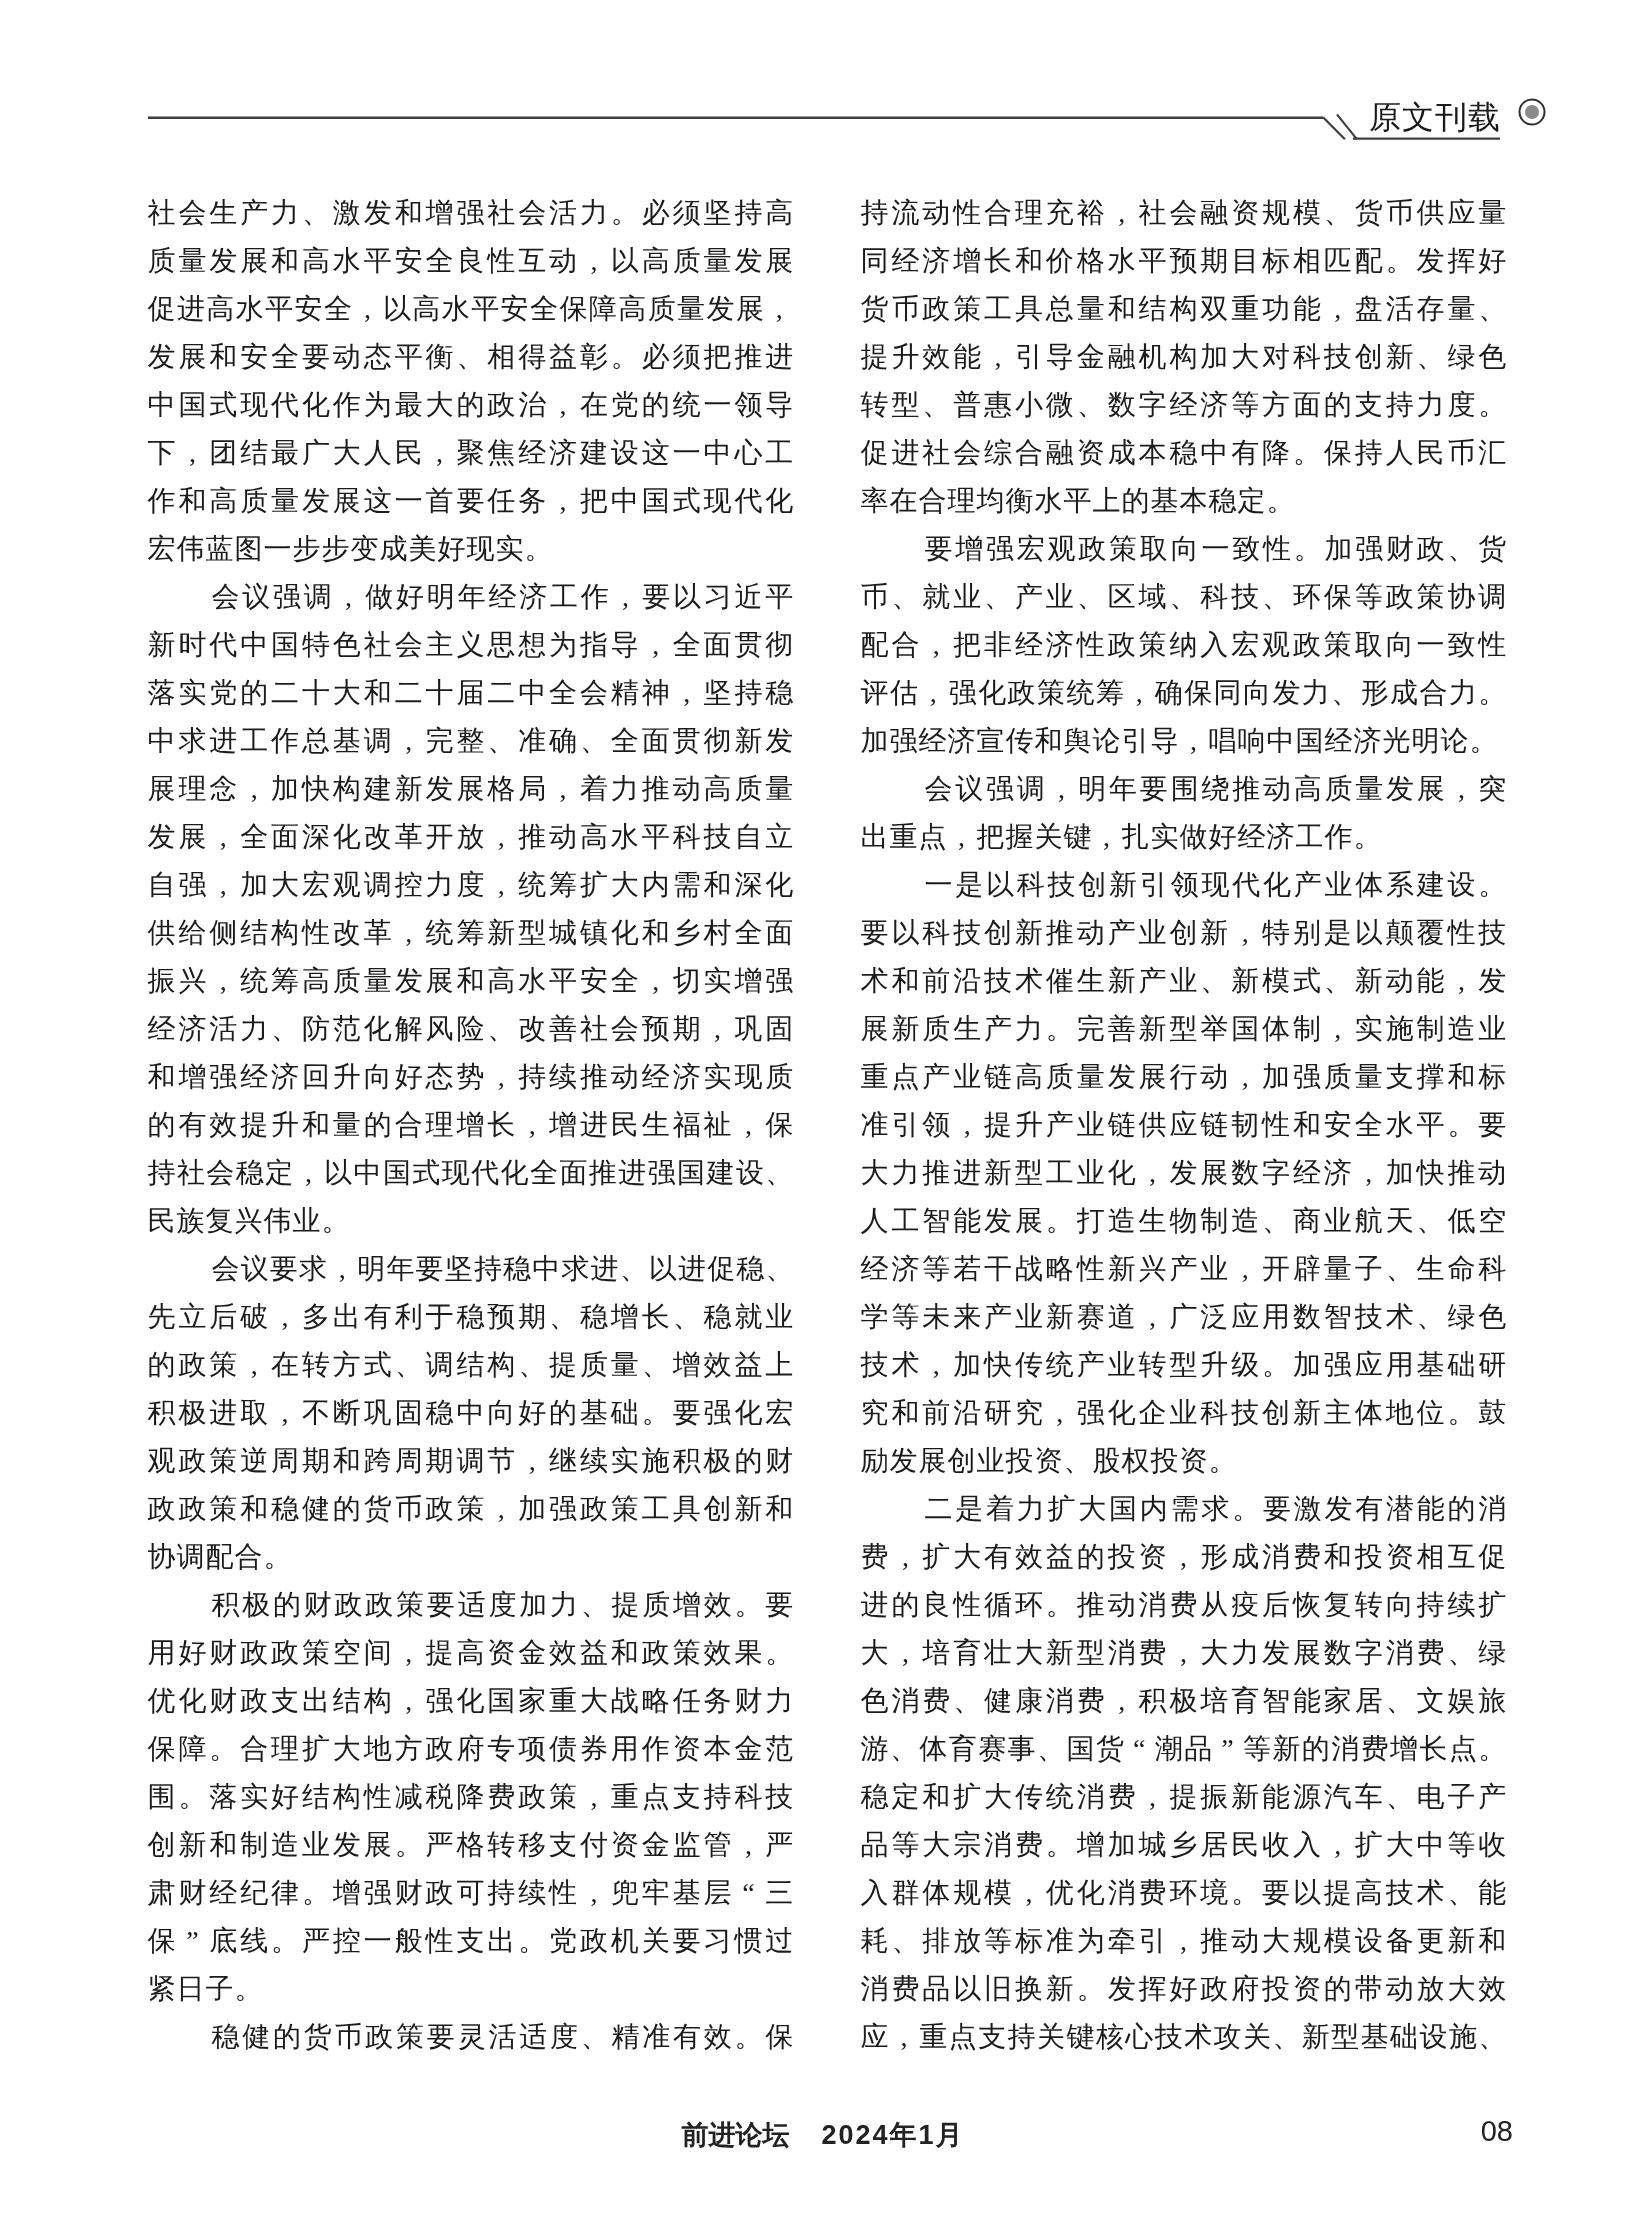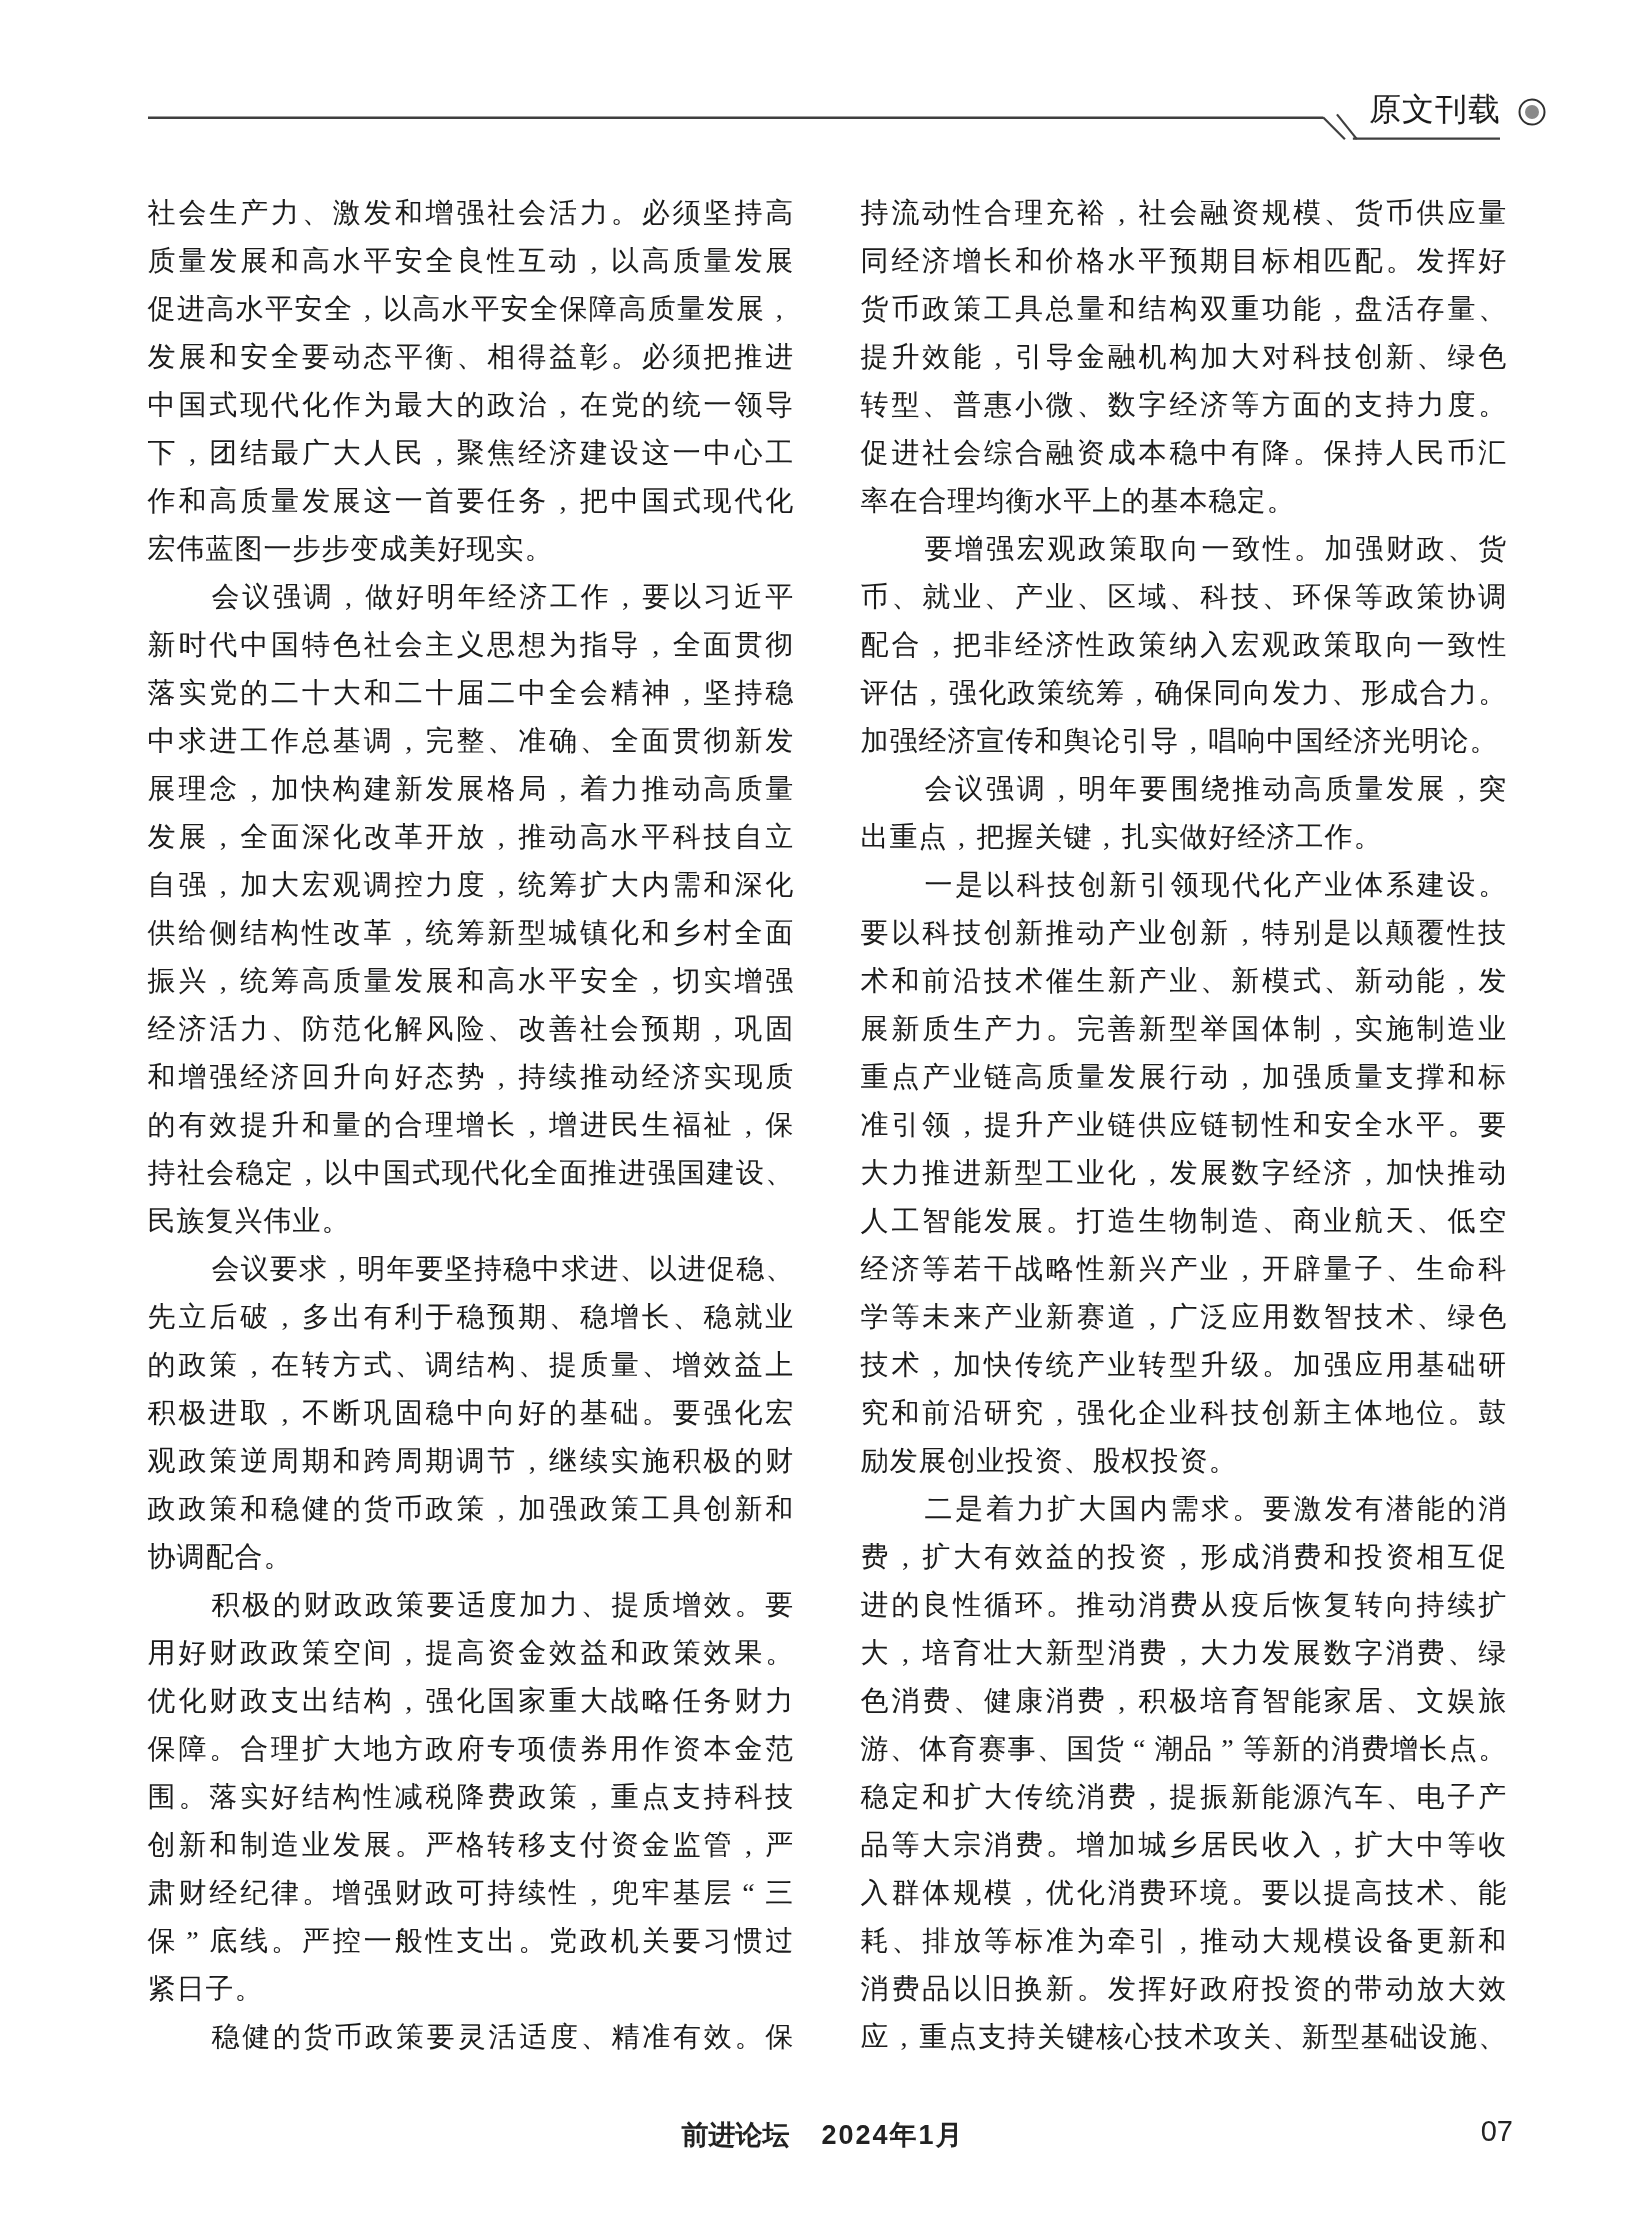--- a/index.html
+++ b/index.html
@@ -7,21 +7,21 @@
     position:relative;
     width:1646px;height:2234px;
     background:#ffffff;
     font-family:"Liberation Serif","DejaVu Serif",serif;
     color:#1b1b1b;
     overflow:hidden;
   }
   
   #header-rule{position:absolute;left:0;top:0;width:1646px;height:169px;}
   #section-label{
-    position:absolute;left:1369px;top:88px;width:139px;height:40px;
+    position:absolute;left:1369px;top:96px;width:139px;height:40px;
     font-size:32px;letter-spacing:1px;color:#1a1a1a;
     font-family:Liberation Sans, sans-serif;
     white-space:nowrap;
   }
   #target-icon{position:absolute;left:1516px;top:96px;width:32px;height:32px;}
   
   .column{
     position:absolute;top:189px;width:647px;
   }
   #col-left{left:147px;}
@@ -1789,16 +1789,16 @@
         <span class="ch">施</span>
         <span class="ch">、</span>
       </div>
     </div>
 
   <div id="footer-center">
     <span id="journal-title">前进论坛</span>
     <span id="issue-date">2024年1月</span>
   </div>
 
-  <div id="page-number">07</div>
+  <div id="page-number">08</div>
 
 </div>
 
 
 </body></html>

